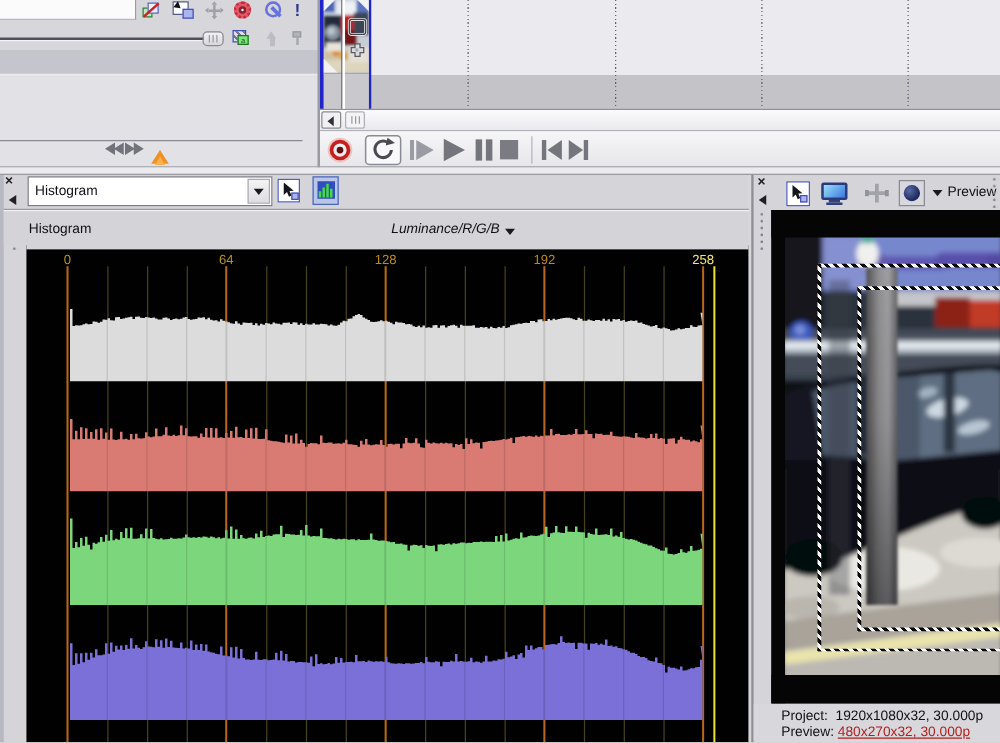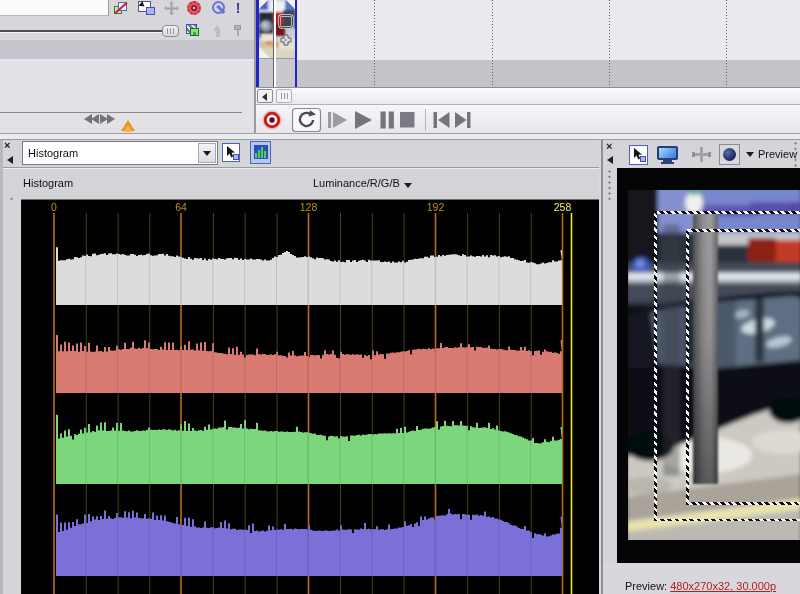--- a/index.html
+++ b/index.html
@@ -187,21 +187,21 @@
     <div class="abs" style="left:1px;top:8px;width:2px;height:5px;background:#46d846;"></div>
     <div class="abs" style="left:4px;top:5px;width:2px;height:8px;background:#46d846;"></div>
     <div class="abs" style="left:7px;top:2px;width:2px;height:11px;background:#46d846;"></div>
     <div class="abs" style="left:10px;top:6px;width:2px;height:7px;background:#46d846;"></div>
   </div>
 </div>
 
 <div class="abs" style="left:3px;top:167px;width:598px;height:1px;background:#9a9aa2;"></div>
 <div class="abs" style="left:3px;top:168px;width:598px;height:28px;background:#d3d3d8;border-top:1px solid #f0f0f4;"></div>
 <div class="abs txt" style="left:23px;top:177px;">Histogram</div>
-<div class="abs txt" style="left:313px;top:177px;">Luminance/R/G/B</div>
+<div class="abs txt" style="left:313px;top:177px;font-style:italic;">Luminance/R/G/B</div>
 <div class="abs" style="left:404px;top:183px;width:0;height:0;border-left:4px solid transparent;border-right:4px solid transparent;border-top:5px solid #1a1a1e;"></div>
 
 <svg width="578" height="398" style="position:absolute;left:21px;top:196px" viewBox="21 196 578 398">
       <rect x="21" y="196" width="578" height="398" fill="#010101"></rect>
       <rect x="21" y="196" width="578" height="3.5" fill="#d3d3d8"></rect>
       <rect x="85.8" y="213" width="1" height="381" fill="#4c471c"></rect>
       <rect x="117.6" y="213" width="1" height="381" fill="#4c471c"></rect>
       <rect x="149.3" y="213" width="1" height="381" fill="#4c471c"></rect>
       <rect x="212.9" y="213" width="1" height="381" fill="#4c471c"></rect>
       <rect x="244.7" y="213" width="1" height="381" fill="#4c471c"></rect>
@@ -359,14 +359,15 @@
 </svg>
 
 <div class="abs" style="left:654px;top:211px;width:146px;height:2.5px;background:repeating-linear-gradient(45deg,#0a0a0a 0 2.6px,#f8f8f8 2.6px 5.2px);"></div>
 <div class="abs" style="left:654px;top:518.5px;width:146px;height:2.5px;background:repeating-linear-gradient(45deg,#0a0a0a 0 2.6px,#f8f8f8 2.6px 5.2px);"></div>
 <div class="abs" style="left:654px;top:211px;width:2.5px;height:310px;background:repeating-linear-gradient(45deg,#0a0a0a 0 2.6px,#f8f8f8 2.6px 5.2px);"></div>
 <div class="abs" style="left:686px;top:229px;width:114px;height:2.5px;background:repeating-linear-gradient(45deg,#0a0a0a 0 2.6px,#f8f8f8 2.6px 5.2px);"></div>
 <div class="abs" style="left:686px;top:502px;width:114px;height:2.5px;background:repeating-linear-gradient(45deg,#0a0a0a 0 2.6px,#f8f8f8 2.6px 5.2px);"></div>
 <div class="abs" style="left:686px;top:229px;width:2.5px;height:275.5px;background:repeating-linear-gradient(45deg,#0a0a0a 0 2.6px,#f8f8f8 2.6px 5.2px);"></div>
 
 <div class="abs" style="left:603px;top:563px;width:197px;height:31px;background:#d8d8dc;"></div>
+<div class="abs txt" style="left:625px;top:567px;">Project:&nbsp;&nbsp;1920x1080x32, 30.000p</div>
 <div class="abs txt" style="left:625px;top:580px;">Preview: <span style="color:#b01e1e;text-decoration:underline;">480x270x32, 30.000p</span></div>
 
 </div>
 </body></html>

